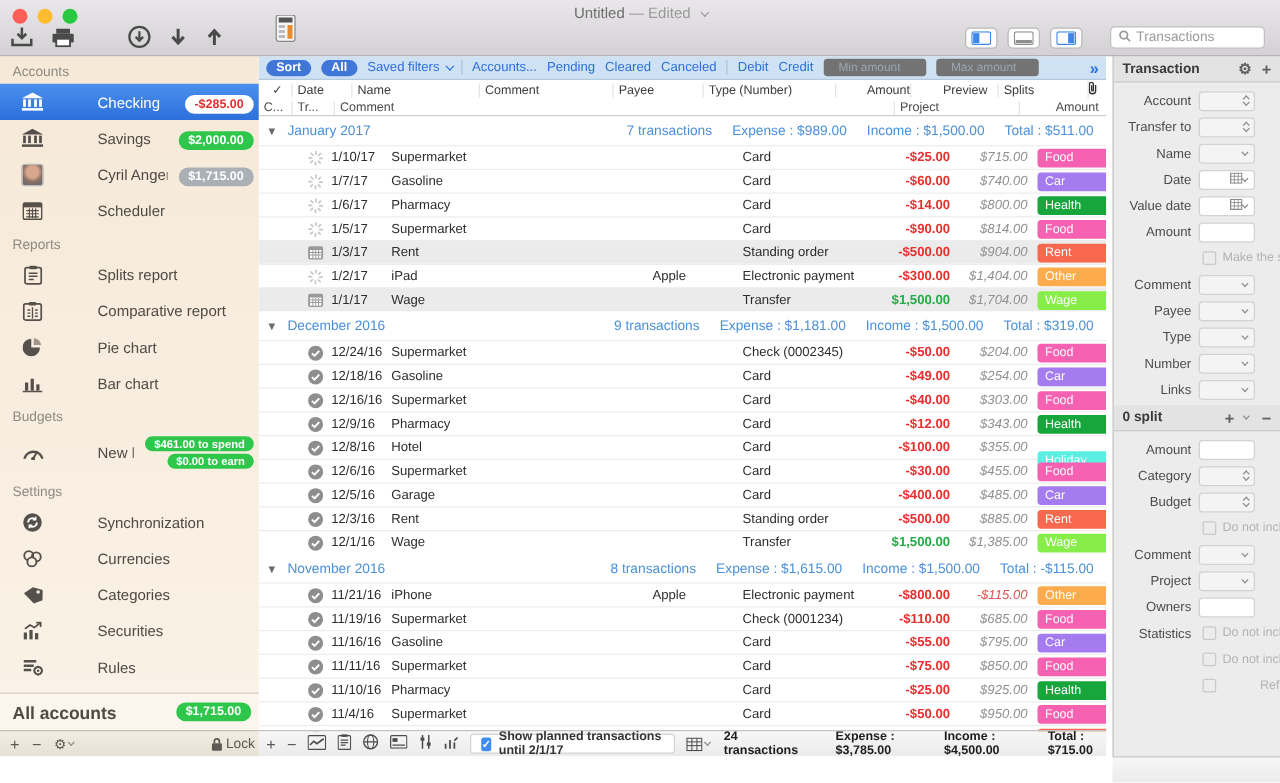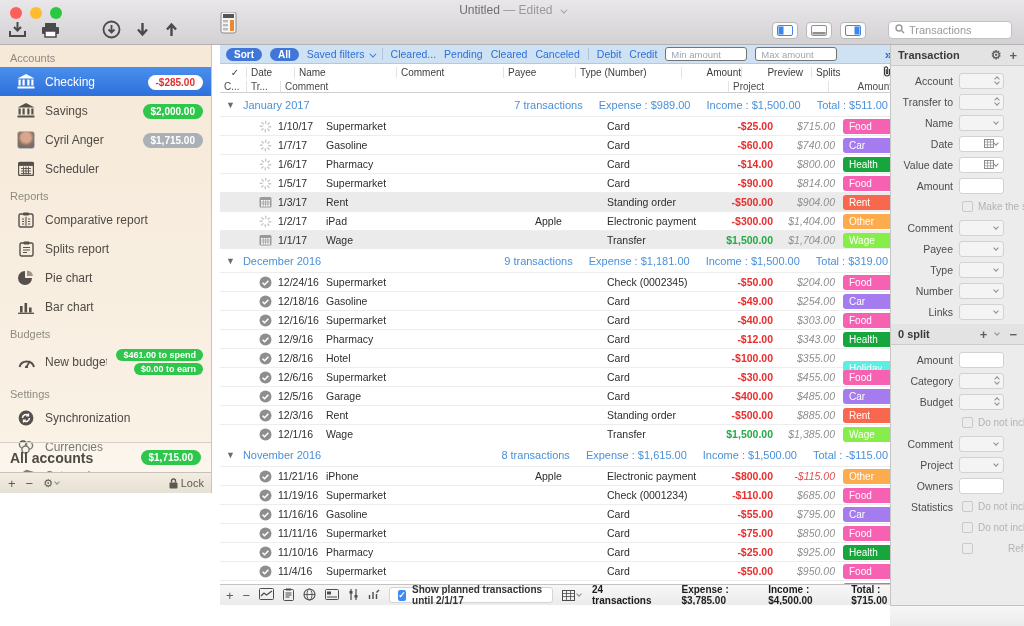--- a/index.html
+++ b/index.html
@@ -19,54 +19,54 @@
   .tb-icons svg { display:block; }
   .tb-gap { width:14px; }
   .app-icon { position:absolute; top:12px; left:220px; }
   .view-toggles { position:absolute; top:22px; left:772px; display:flex; gap:8px; }
   .vt { width:26px; height:17px; background:#fdfdfd; border:1px solid #b9b9b9; border-radius:4px;
         display:flex; align-items:center; justify-content:center; }
   .search-box { position:absolute; top:21px; right:12px; width:124px; height:18px; background:#fff;
     border:1px solid #c0c0c0; border-radius:4px; display:flex; align-items:center; gap:4px; padding:0 6px; color:#9a9a9a; }
 
   
-  .sidebar { position:absolute; left:0; top:45px; width:212px; height:448px;
+  .sidebar { position:absolute; left:0; top:45px; width:212px; height:560px;
     background:linear-gradient(#f6e9d8 0%, #f8eee0 55%, #fbf3e8 100%); border-right:1px solid #c9c4bc; overflow:hidden; }
   .sb-section-title { font-size:11px; color:#8e8a82; padding:7px 10px 3px 10px; }
   .sb-item { display:flex; align-items:center; gap:9px; height:29px; padding:0 8px 0 16px; color:#4e4a44; font-size:12px; }
   .sb-item .sb-ic { width:20px; display:flex; justify-content:center; }
   .sb-item.selected { background:linear-gradient(#4a8fec,#2e70dc); color:#fff; }
-  .sb-label { flex:1; white-space:nowrap; overflow:hidden; }
+  .sb-label { flex:1; white-space:nowrap; overflow:hidden;margin-left:33px; }
   .badge { font-size:10px; font-weight:bold; color:#fff; border-radius:9px; padding:2px 8px; white-space:nowrap; }
   .badge.green { background:#2fc64c; }
   .badge.gray { background:#aab0b6; }
   .badge.white-red { background:#fff; color:#e33030; }
   .badge.small { font-size:9px; padding:1px 7px; }
   .badge-stack { display:flex; flex-direction:column; align-items:flex-end; gap:2px; }
   .avatar { width:18px; height:18px; border-radius:3px; border:1px solid #bbb;
     background:radial-gradient(circle at 50% 35%, #d8a78e 0 35%, #8a6f62 60%, #5d6b7a 100%); }
   .sb-footer { position:absolute; left:0; bottom:21px; width:100%; height:30px; border-top:1px solid #d6cfc4;
     display:flex; align-items:center; justify-content:space-between; padding:0 10px; background:rgba(255,255,255,0.25); }
   .sb-footer .fl { font-size:14px; font-weight:bold; color:#4e4a44; }
   .sb-toolbar { position:absolute; left:0; bottom:0; width:212px; height:21px; border-top:1px solid #c5c0b8;
     background:linear-gradient(#f2ece1,#e7e0d4); display:flex; align-items:center; padding:0 8px; gap:10px; color:#5d5952; }
   .sb-toolbar .spacer { flex:1; }
   .pm { font-size:13px; line-height:1; color:#5d5952; }
   .lock { display:flex; align-items:center; gap:3px; font-size:11px; color:#5d5952; }
 
   
-  .main { position:absolute; left:220px; top:45px; width:678px; height:560px; background:#fff; overflow:hidden; }
+  .main { position:absolute; left:207px; top:45px; width:678px; height:560px; background:#fff; overflow:hidden; }
   .filterbar { height:19px; background:#cfe2f4; border-bottom:1px solid #b3c9de; display:flex; align-items:center;
     padding:0 6px; gap:8px; color:#2e6fd9; font-size:10.5px; white-space:nowrap; }
   .pill-btn { background:#4076d7; color:#fff; font-weight:bold; border-radius:8px; padding:1px 8px; font-size:10px; }
   .flt { color:#2e6fd9; }
   .fsep { width:1px; height:12px; background:#aec4da; }
   .chev { display:inline-block; width:5px; height:5px; border-right:1.5px solid #2e6fd9; border-bottom:1.5px solid #2e6fd9;
     transform:rotate(45deg) translateY(-2px); margin-left:4px; }
-  .amt-input { width:82px; height:14px; background:#fff; border:1px solid #737373; border-radius:3px;
+  .amt-input { width:82px; height:14px; background:#fff; border:7px solid #737373; border-radius:3px;
     font-size:9.5px; color:#9aa7b4; padding:0 5px; display:flex; align-items:center; }
   .more-btn { margin-left:auto; color:#2e6fd9; font-weight:bold; font-size:13px; }
 
   .thead { border-bottom:1px solid #cfcfcf; background:#fff; }
   .thr { display:flex; align-items:center; font-size:10px; color:#3c3c3c; }
   .thr1 { height:16px; } .thr2 { height:12px; color:#4a4a4a; }
   .hc { border-left:1px solid #e3e3e3; padding-left:4px; white-space:nowrap; overflow:hidden; }
   .hc:first-child { border-left:none; }
 
   .col-status{ width:26px; flex:none; display:flex; justify-content:center; }
@@ -256,37 +256,37 @@
               <rect x="0.5" y="1.5" width="15" height="13" rx="1.5" fill="none" stroke="#55504b" stroke-width="1.4"></rect>
               <rect x="0.5" y="1.5" width="15" height="3.4" fill="#55504b"></rect>
               <path d="M3 7.5h10M3 10h10M3 12.5h10M5.5 5.5v8M8 5.5v8M10.5 5.5v8" stroke="#55504b" stroke-width="0.9"></path>
             </svg>
           </span>
           <span class="sb-label">Scheduler</span>
         </div>
         <div class="sb-section-title">Reports</div>
         <div class="sb-item">
           <span class="sb-ic">
+            <svg width="15" height="16" viewBox="0 0 15 16">
+              <rect x="1" y="2" width="13" height="13" rx="1.5" fill="none" stroke="#55504b" stroke-width="1.4"></rect>
+              <rect x="4.5" y="0.6" width="6" height="2.8" rx="1" fill="#55504b"></rect>
+              <path d="M4 6.5h7M4 9h7M4 11.5h4" stroke="#55504b" stroke-width="1.2"></path>
+            </svg>
+          </span>
+          <span class="sb-label">Splits report</span>
+        </div>
+        <div class="sb-item">
+          <span class="sb-ic">
             <svg width="16" height="16" viewBox="0 0 16 16">
               <rect x="1" y="2" width="14" height="13" rx="1.5" fill="none" stroke="#55504b" stroke-width="1.4"></rect>
               <rect x="5" y="0.6" width="6" height="2.8" rx="1" fill="#55504b"></rect>
               <path d="M8 4.8v9M4 7h2.2M4 9.5h2.2M4 12h2.2M10 7h2.2M10 9.5h2.2M10 12h2.2" stroke="#55504b" stroke-width="1.1"></path>
             </svg>
           </span>
           <span class="sb-label">Comparative report</span>
-        </div>
-        <div class="sb-item">
-          <span class="sb-ic">
-            <svg width="15" height="16" viewBox="0 0 15 16">
-              <rect x="1" y="2" width="13" height="13" rx="1.5" fill="none" stroke="#55504b" stroke-width="1.4"></rect>
-              <rect x="4.5" y="0.6" width="6" height="2.8" rx="1" fill="#55504b"></rect>
-              <path d="M4 6.5h7M4 9h7M4 11.5h4" stroke="#55504b" stroke-width="1.2"></path>
-            </svg>
-          </span>
-          <span class="sb-label">Splits report</span>
         </div>
         <div class="sb-item">
           <span class="sb-ic">
             <svg width="16" height="16" viewBox="0 0 16 16">
               <path d="M7 8V1a7 7 0 107 7H7z" fill="#55504b"></path>
               <path d="M9 6V0.5A6.5 6.5 0 0115 6z" fill="#55504b" opacity="0.55"></path>
             </svg>
           </span>
           <span class="sb-label">Pie chart</span>
         </div>
@@ -388,21 +388,21 @@
       </span>
     </div>
   </div>
 
   <div class="main">
     <div class="filterbar">
       <span class="pill-btn">Sort</span>
       <span class="pill-btn">All</span>
       <span class="flt"><span>Saved filters</span><span class="chev"></span></span>
       <span class="fsep"></span>
-      <span class="flt">Cleared...</span>
+      <span class="flt">Accounts...</span>
       <span class="flt">Pending</span>
       <span class="flt">Cleared</span>
       <span class="flt">Canceled</span>
       <span class="fsep"></span>
       <span class="flt">Debit</span>
       <span class="flt">Credit</span>
       <span class="amt-input">Min amount</span>
       <span class="amt-input">Max amount</span>
       <span class="more-btn">»</span>
     </div>

